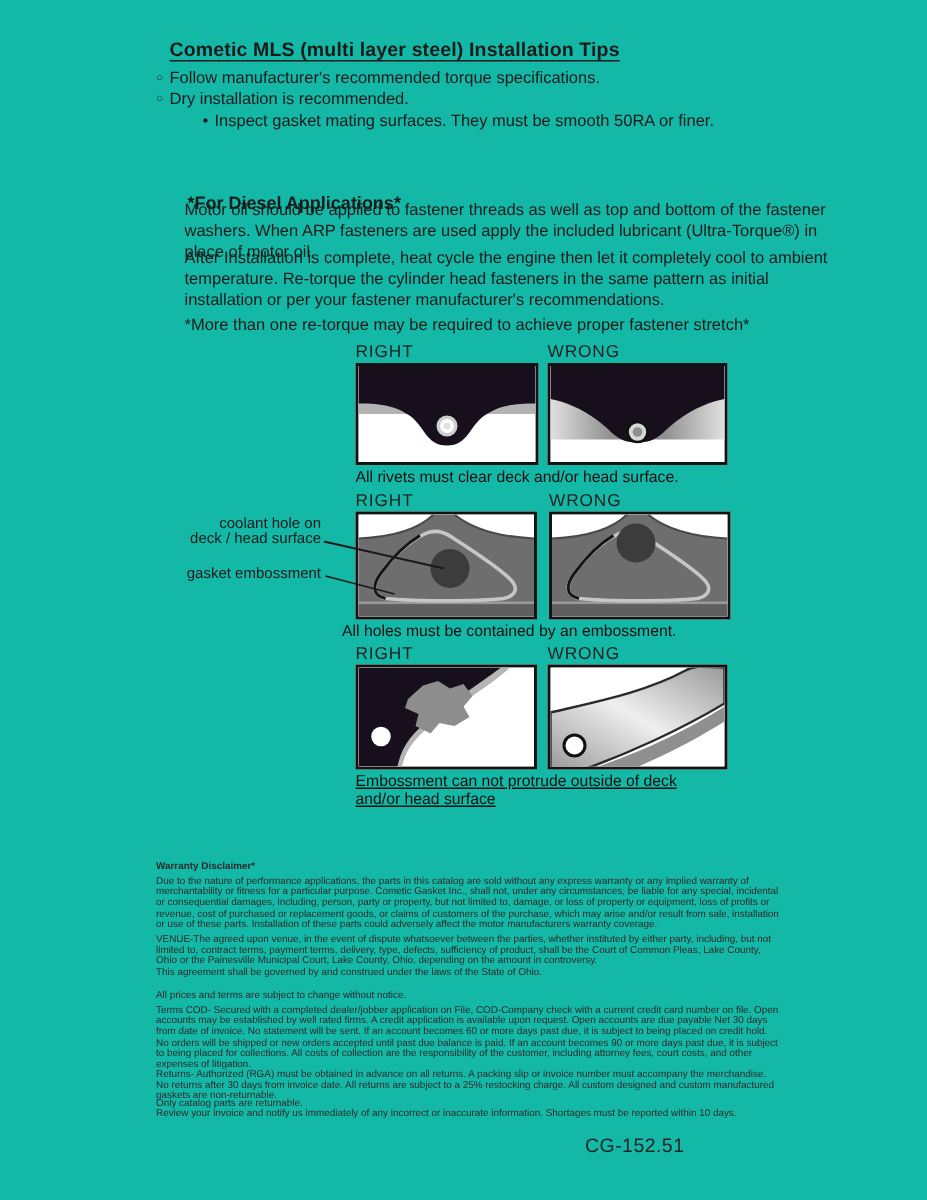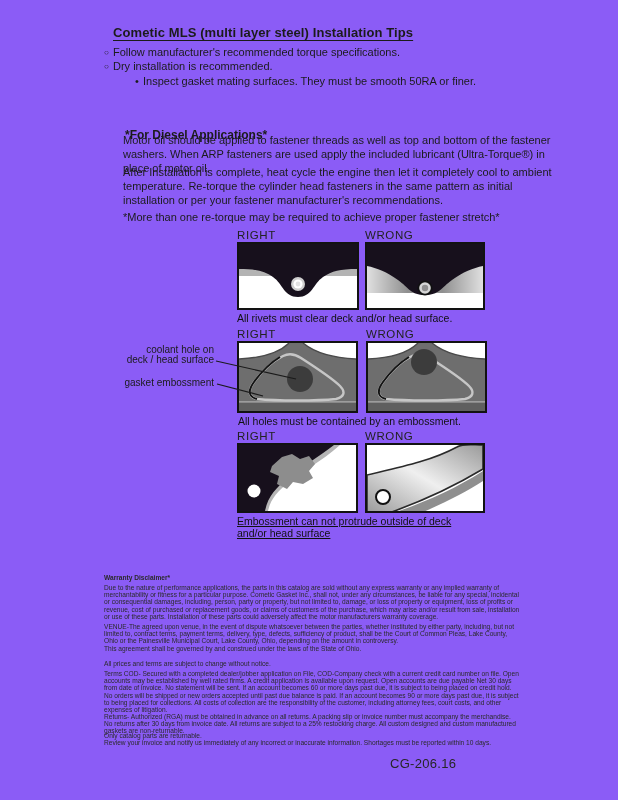--- a/index.html
+++ b/index.html
@@ -1,16 +1,16 @@
 <!DOCTYPE html>
 <html><head>
 <meta charset="utf-8">
 <style>
   html,body{margin:0;padding:0;background:#e8e8e8;}
-  .page{position:relative;width:618px;height:800px;background:#8b5cf6;overflow:hidden;
+  .page{position:relative;width:618px;height:800px;background:#14b8a6;overflow:hidden;
         font-family:"Liberation Sans", sans-serif;color:#1b1b1b;}
   .abs{position:absolute;}
   .title{left:113px;top:25px;font-size:13px;font-weight:bold;text-decoration:underline;
          text-underline-offset:3px;letter-spacing:.1px;margin:0;}
   .tips{left:104px;top:45px;width:480px;font-size:11px;}
   .tip{height:14.4px;line-height:14.4px;white-space:nowrap;}
   .tip .m1{display:inline-block;width:9px;font-size:8px;vertical-align:1px;}
   .tip.l2{padding-left:31px;}
   .tip .m2{display:inline-block;width:8px;font-size:11px;}
   .h2{left:113px;top:116px;font-size:12px;font-weight:bold;margin:12px;}
@@ -117,21 +117,21 @@
       <path d="M18,56 C9,54 9,47 15,39 C23,28 31,20 41,14" fill="none" stroke="#141414" stroke-width="2"></path>
       <circle cx="56" cy="19" r="13" fill="#3c3c3c"></circle>
     </svg>
   </div>
 
   <svg class="abs ptr" style="left:150px;top:350px;" width="160" height="55" viewBox="0 0 160 55">
     <line x1="66" y1="11" x2="146" y2="29" stroke="#1a1a1a" stroke-width="1.2"></line>
     <line x1="67" y1="34" x2="113" y2="46" stroke="#1a1a1a" stroke-width="1.2"></line>
   </svg>
 
-  <div class="abs caption" style="left:238px;top:416px;">All holes must be contained by an embossment.</div>
+  <div class="abs caption" style="left:228px;top:416px;">All holes must be contained by an embossment.</div>
 
   <div class="abs dlabel" style="left:237px;top:430px;width:121px;">RIGHT</div>
   <div class="abs dlabel" style="left:365px;top:430px;width:120px;">WRONG</div>
 
   <div class="abs panel" style="left:237px;top:443px;width:121px;height:70px;">
     <svg width="117" height="66" viewBox="0 0 117 66">
       <rect width="117" height="66" fill="#ffffff"></rect>
       <path d="M101,0 C82,17 63,26 51,36 C39,46 32,53 29,66 L17,66 C21,49 29,40 43,29 C57,19 76,11 89,0 Z" fill="#b5b5b5"></path>
       <path d="M0,0 H95 C78,13 61,23 49,33 C37,43 29,51 26,66 L0,66 Z" fill="#17101c"></path>
       <polygon points="33,21 43,12 53,9 61,14 70,11 76,19 70,26 74,33 64,39 54,37 48,44 38,39 40,31 31,27" fill="#8d8d8d"></polygon>
@@ -167,15 +167,15 @@
     <div>This agreement shall be governed by and construed under the laws of the State of Ohio.</div>
   </div>
   <div class="abs smallblock" style="top:660px;">All prices and terms are subject to change without notice.</div>
   <div class="abs smallblock" style="top:670px;">Terms COD- Secured with a completed dealer/jobber application on File, COD-Company check with a current credit card number on file.  Open accounts may be established by well rated firms.  A credit application is available upon request.  Open accounts are due payable Net 30 days from date of invoice.  No statement will be sent.  If an account becomes 60 or more days past due, it is subject to being placed on credit hold.  No orders will be shipped or new orders accepted until past due balance is paid.  If an account becomes 90 or more days past due, it is subject to being placed for collections.  All costs of collection are the responsibility of the customer, including attorney fees, court costs, and other expenses of litigation.</div>
   <div class="abs smallblock" style="top:713px;">Returns- Authorized (RGA) must be obtained in advance on all returns.  A packing slip or invoice number must accompany the merchandise.  No returns after 30 days from invoice date.  All returns are subject to a 25% restocking charge.  All custom designed and custom manufactured gaskets are non-returnable.</div>
   <div class="abs smallblock" style="top:732px;">
     <div>Only catalog parts are returnable.</div>
     <div>Review your invoice and notify us immediately of any incorrect or inaccurate information.  Shortages must be reported within 10 days.</div>
   </div>
 
-  <div class="abs footer">CG-206.16</div>
+  <div class="abs footer">CG-152.51</div>
 
 </div>
 
 </body></html>

